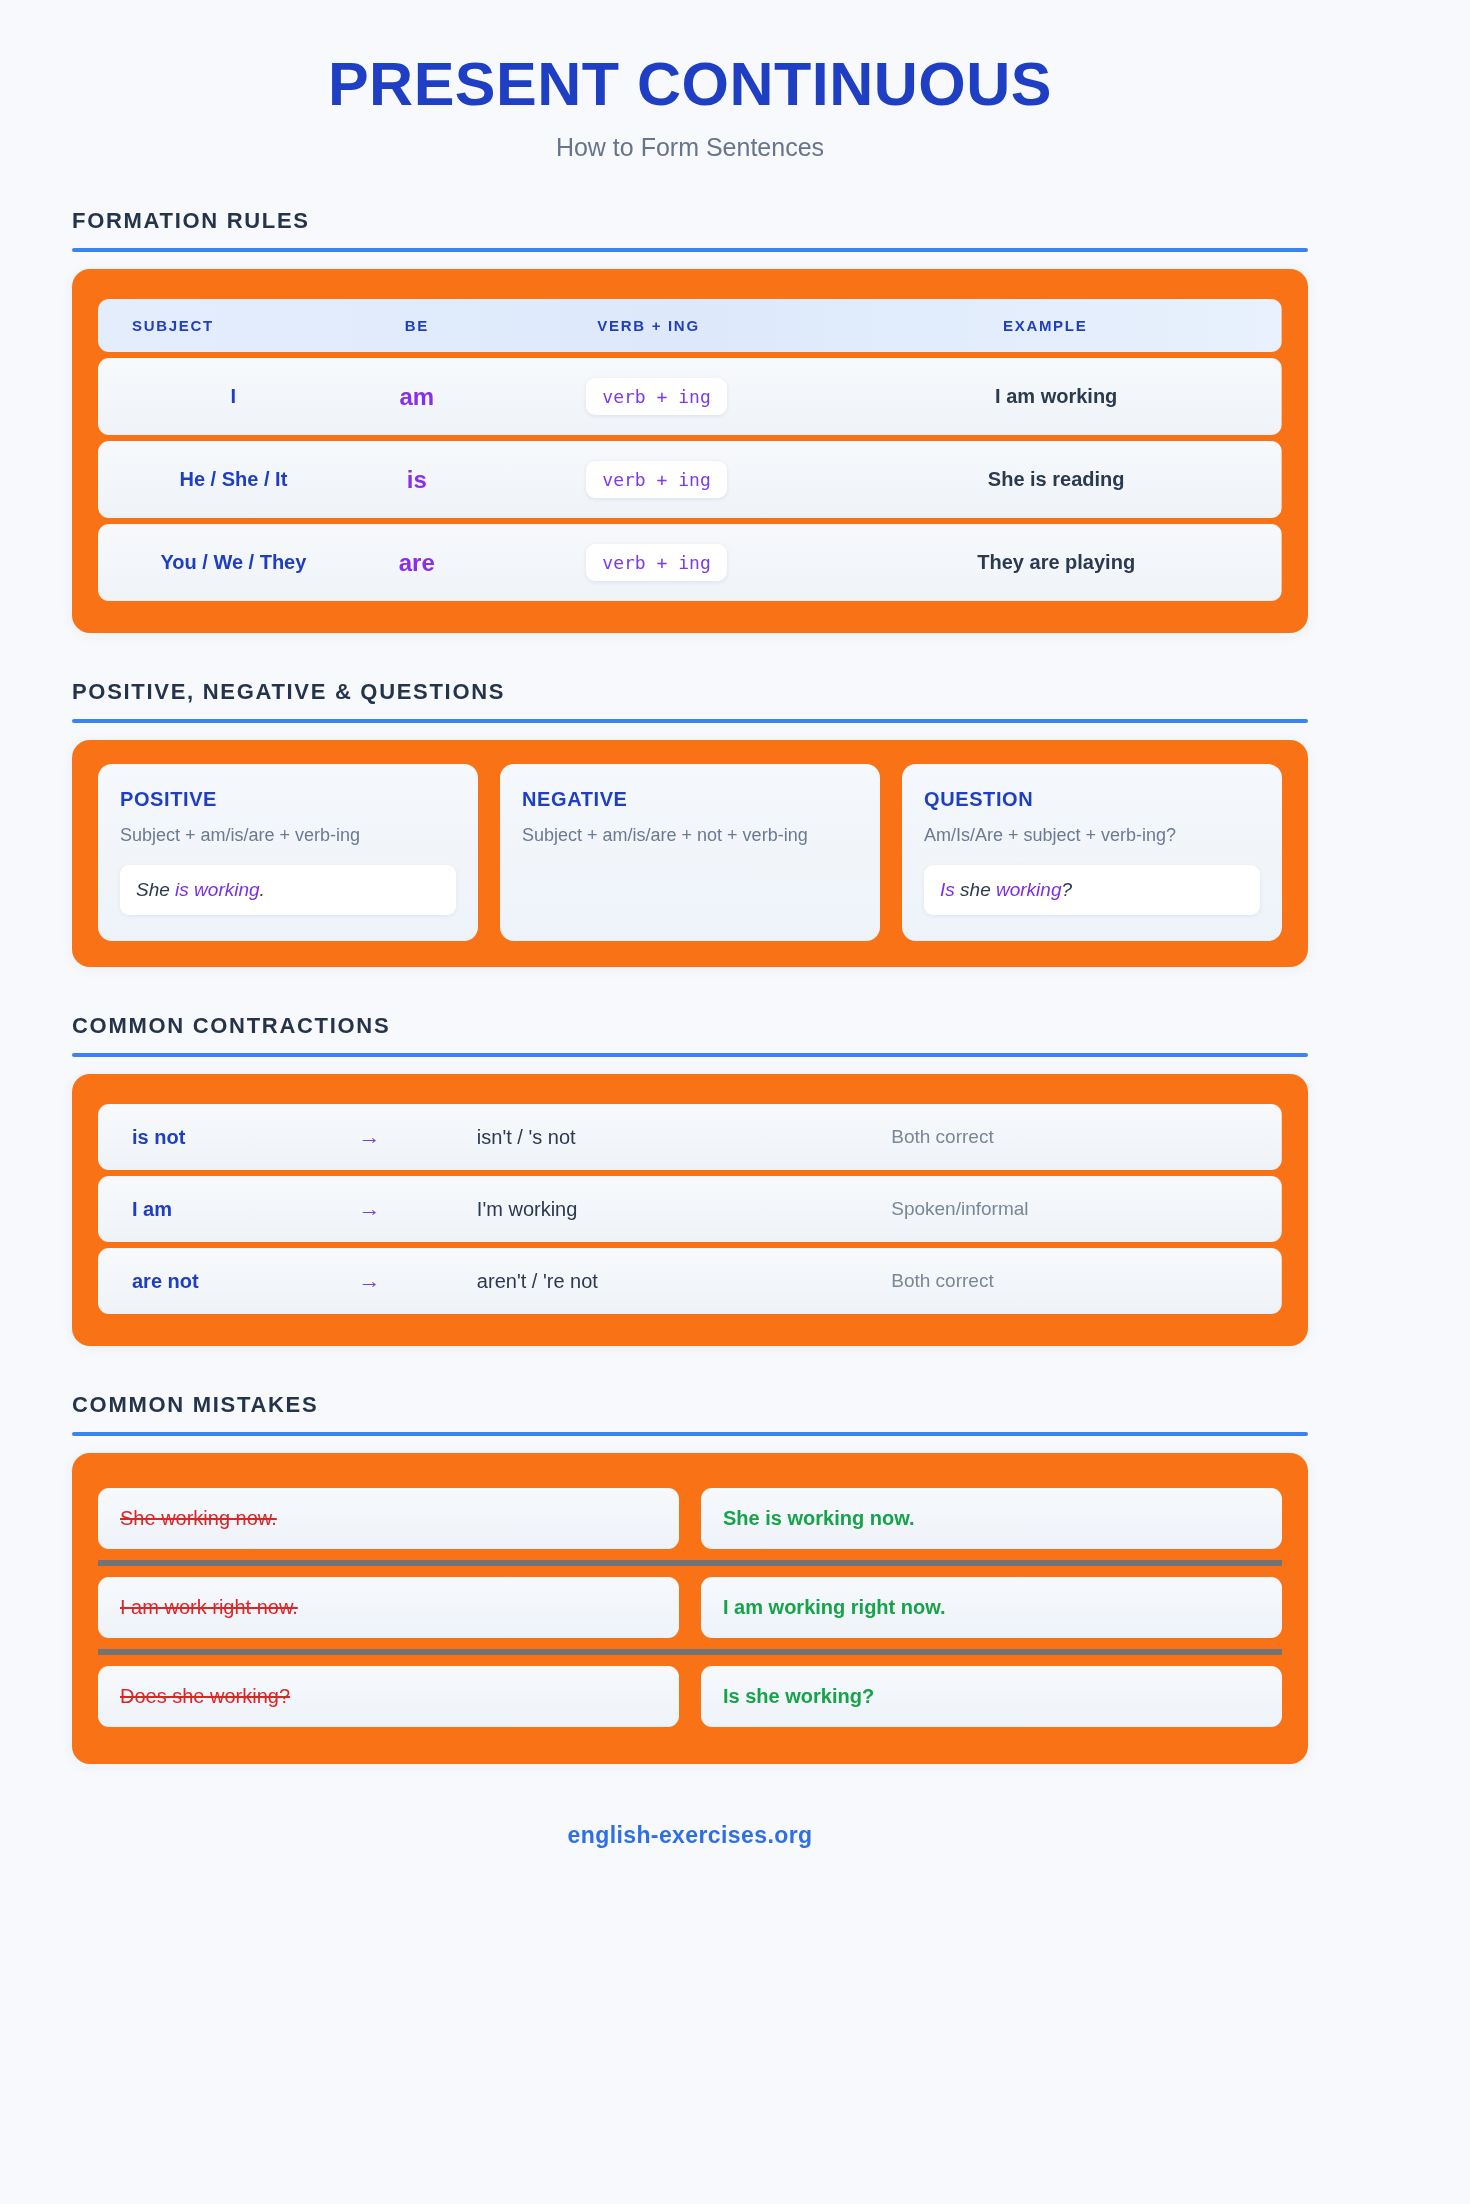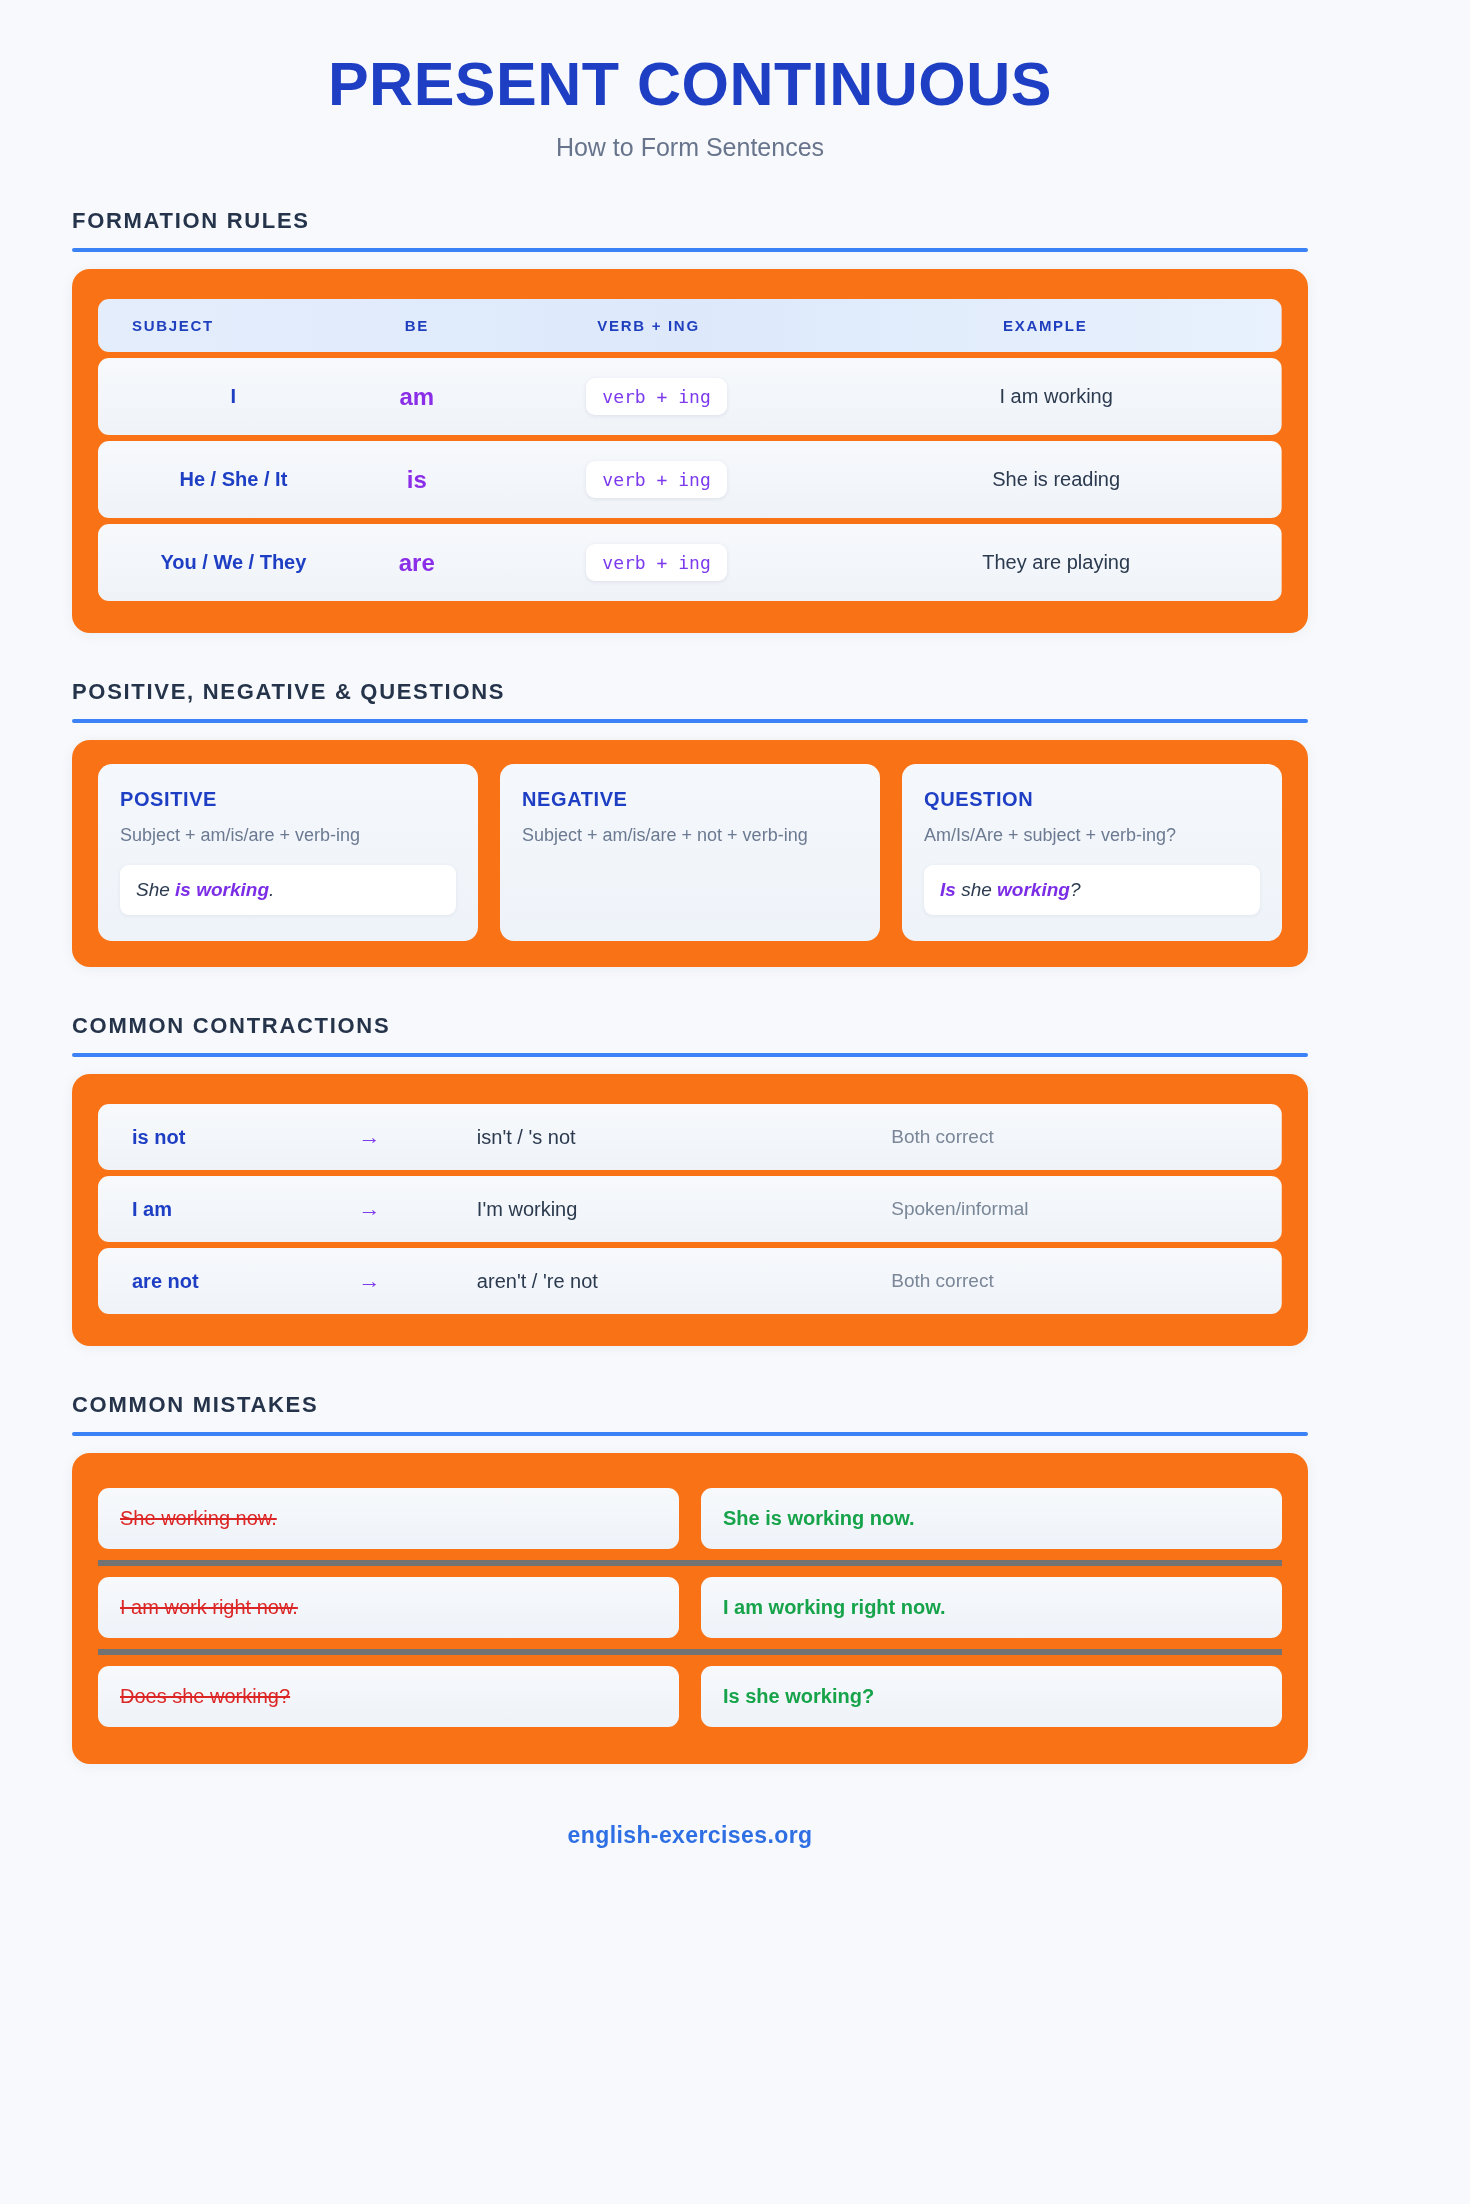--- a/index.html
+++ b/index.html
@@ -111,21 +111,21 @@
     display: inline-block;
     background: #ffffff;
     border-radius: 9px;
     padding: 8px 16px;
     font-family: "DejaVu Sans Mono", "Liberation Mono", monospace;
     font-size: 18px;
     color: #7c3aed;
     box-shadow: 0 1px 4px rgba(40, 40, 90, 0.10);
   }
   .cell-example {
-    font-size: 20px; color: #2b3a4f; text-align: left; padding-left: 22px !important;
+    font-size: 20px; color: #2b3a4f; text-align: left; padding-left: 22px !important; font-weight: bold;
   }
 
   
   .pnq-wrap { display: flex; gap: 22px; }
   .pnq {
     flex: 1;
     background: linear-gradient(180deg, #f5f8fc 0%, #eef3f9 100%);
     border-radius: 14px;
     padding: 24px 22px 26px 22px;
   }
@@ -141,21 +141,21 @@
     background: #ffffff;
     border-radius: 9px;
     padding: 14px 16px;
     font-size: 19px;
     font-style: italic;
     color: #2b3a4f;
     box-shadow: 0 1px 4px rgba(40, 40, 90, 0.07);
     white-space: nowrap;
     overflow: hidden;
   }
-  .pnq-example .hl { color: #7c2ee6; font-weight: 700; font-style: italic; }
+  .pnq-example .hl { color: #7c2ee6; font-weight: 400; font-style: italic; }
 
   
   .ctable { width: 100%; border-collapse: separate; border-spacing: 0 6px; }
   .ctable tr { background: linear-gradient(180deg, #f7f9fc 0%, #eff3f8 100%); }
   .ctable td { padding: 20px 0; vertical-align: middle; }
   .ctable td:first-child { border-radius: 11px 0 0 11px; }
   .ctable td:last-child  { border-radius: 0 11px 11px 0; }
   .c-from {
     width: 22%; font-size: 20px; font-weight: 700; color: #1e3fc4;
     padding-left: 34px !important;

